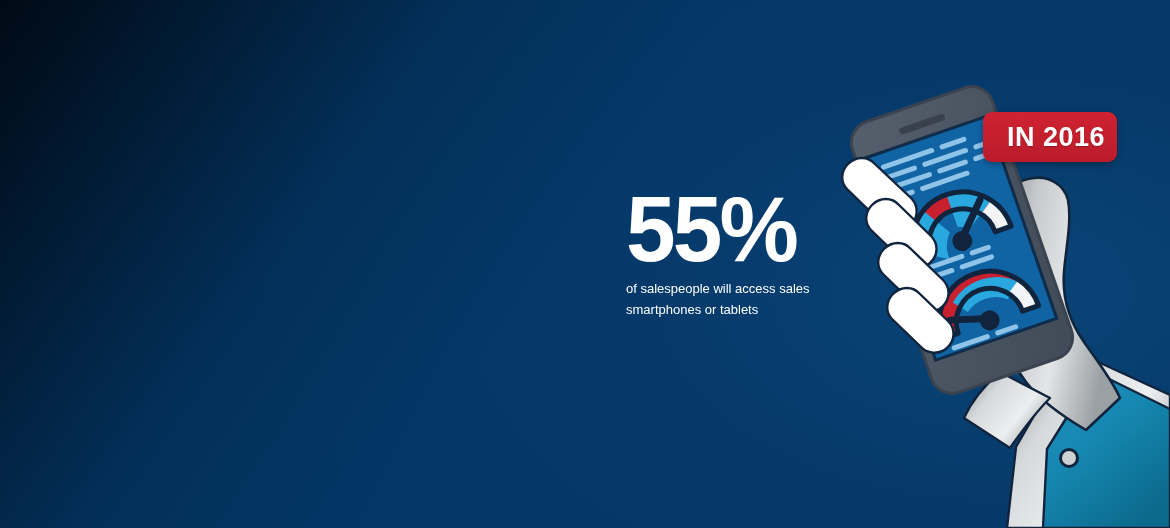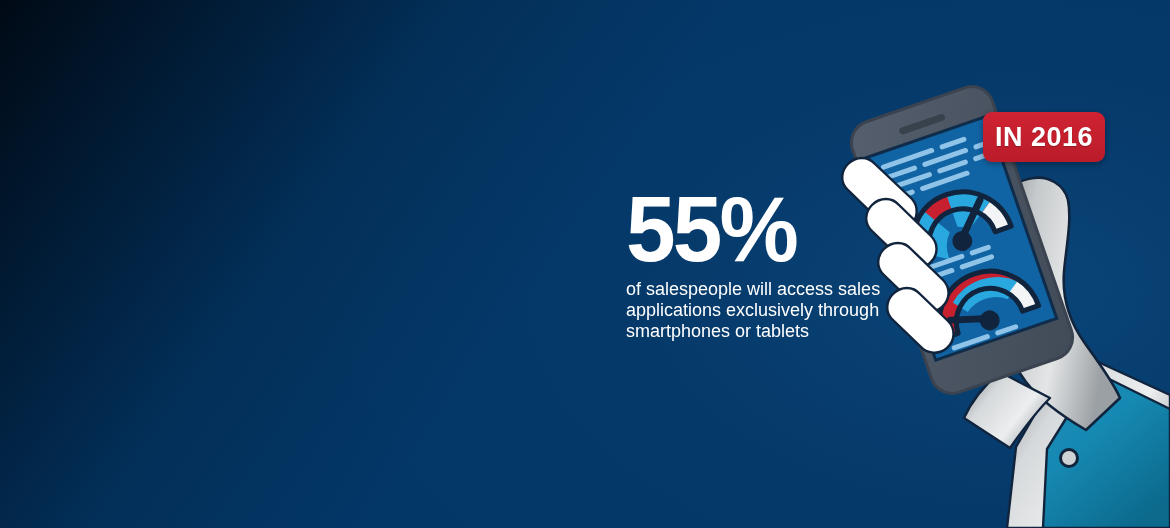--- a/index.html
+++ b/index.html
@@ -63,21 +63,21 @@
     font-weight: 700;
     letter-spacing: -3px;
     line-height: 82px;
     margin: 0;
     white-space: nowrap;
     transform: scaleX(0.97);
     transform-origin: left top;
   }
   #desc {
     color: #ffffff;
-    font-size: 18px;
+    font-size: 13px;
     line-height: 20.8px;
     margin: 9px 0 12px 0;
     font-weight: 400;
     white-space: nowrap;
   }
   #desc span { display: block; }
 
   
   #illustration {
     position: absolute;
@@ -93,20 +93,21 @@
     left: 983px;
     top: 112px;
     width: 122px;
     height: 50px;
     background: linear-gradient(180deg, #cf2232 0%, #bb1c2a 100%);
     border-radius: 9px;
     box-shadow: 0 2px 6px rgba(0,0,0,0.35);
     display: flex;
     align-items: center;
     justify-content: center;
+    padding-left: 12px;
   }
   #badge-label {
     color: #ffffff;
     font-size: 27px;
     font-weight: 700;
     letter-spacing: 0.5px;
     line-height: 1;
     text-shadow: 0 1px 1px rgba(0,0,0,0.25);
   }
 </style>
@@ -226,21 +227,20 @@
         <path d="M893 294 C901 286 913 286 920 294 L948 321 C956 329 955 341 947 348
                  C939 355 927 354 920 346 L892 319 C885 312 886 301 893 294 Z"></path>
       </g>
     </svg>
   </div>
 
   <div id="text-block">
     <div id="pct">55%</div>
     <div id="desc">
       <span>of salespeople will access sales</span>
-      <span>applications exclusively through</span>
       <span>smartphones or tablets</span>
     </div>
   </div>
 
   <div id="badge">
     <span id="badge-label">IN 2016</span>
   </div>
 
 </div>
 

